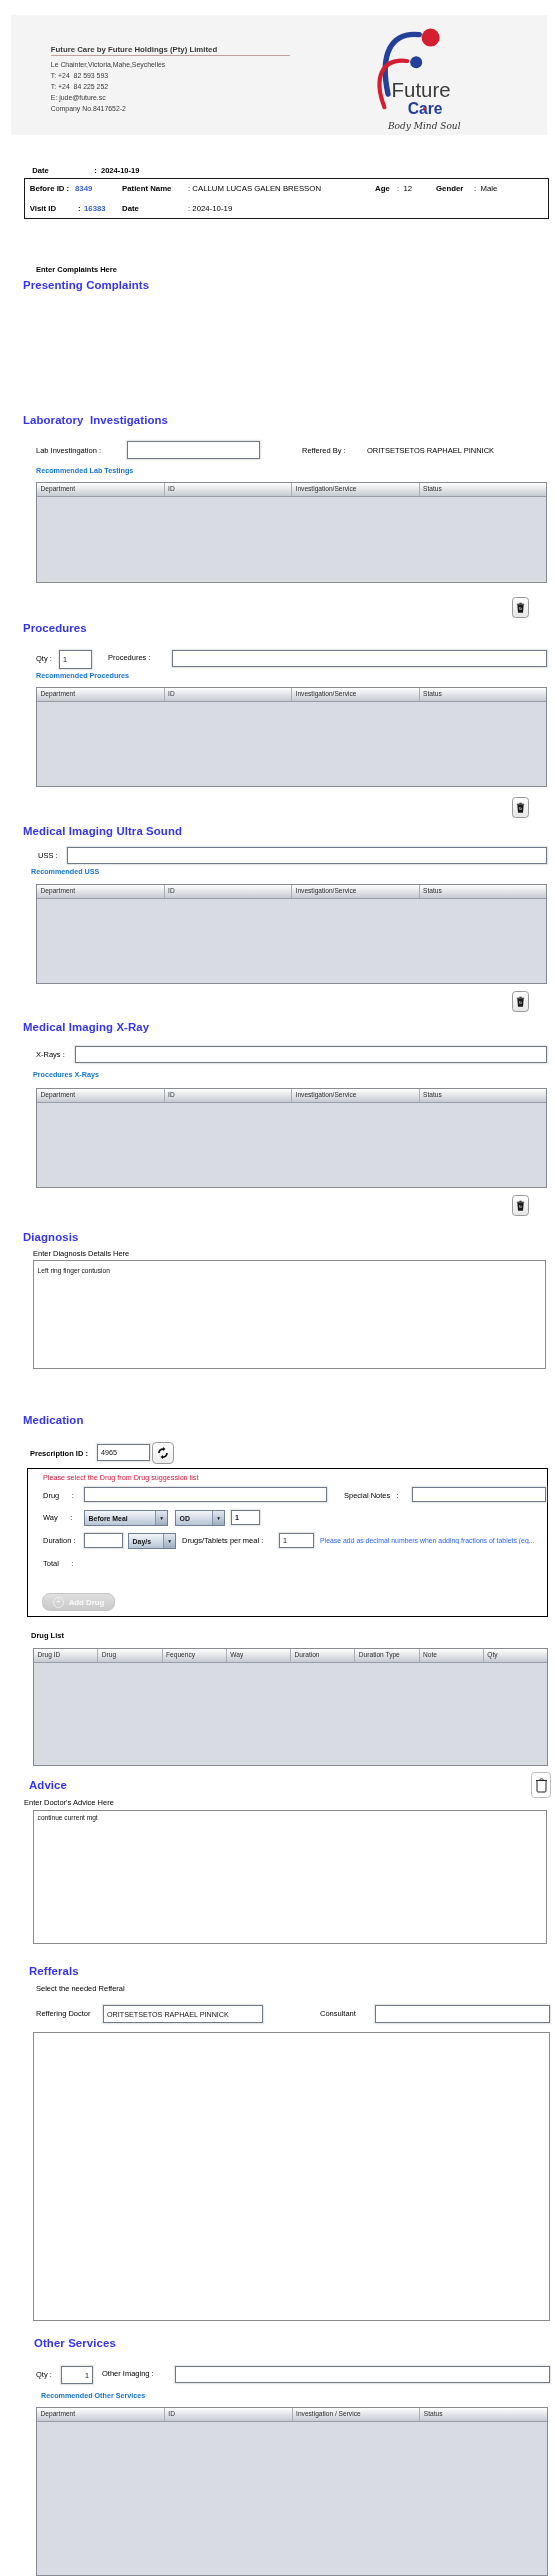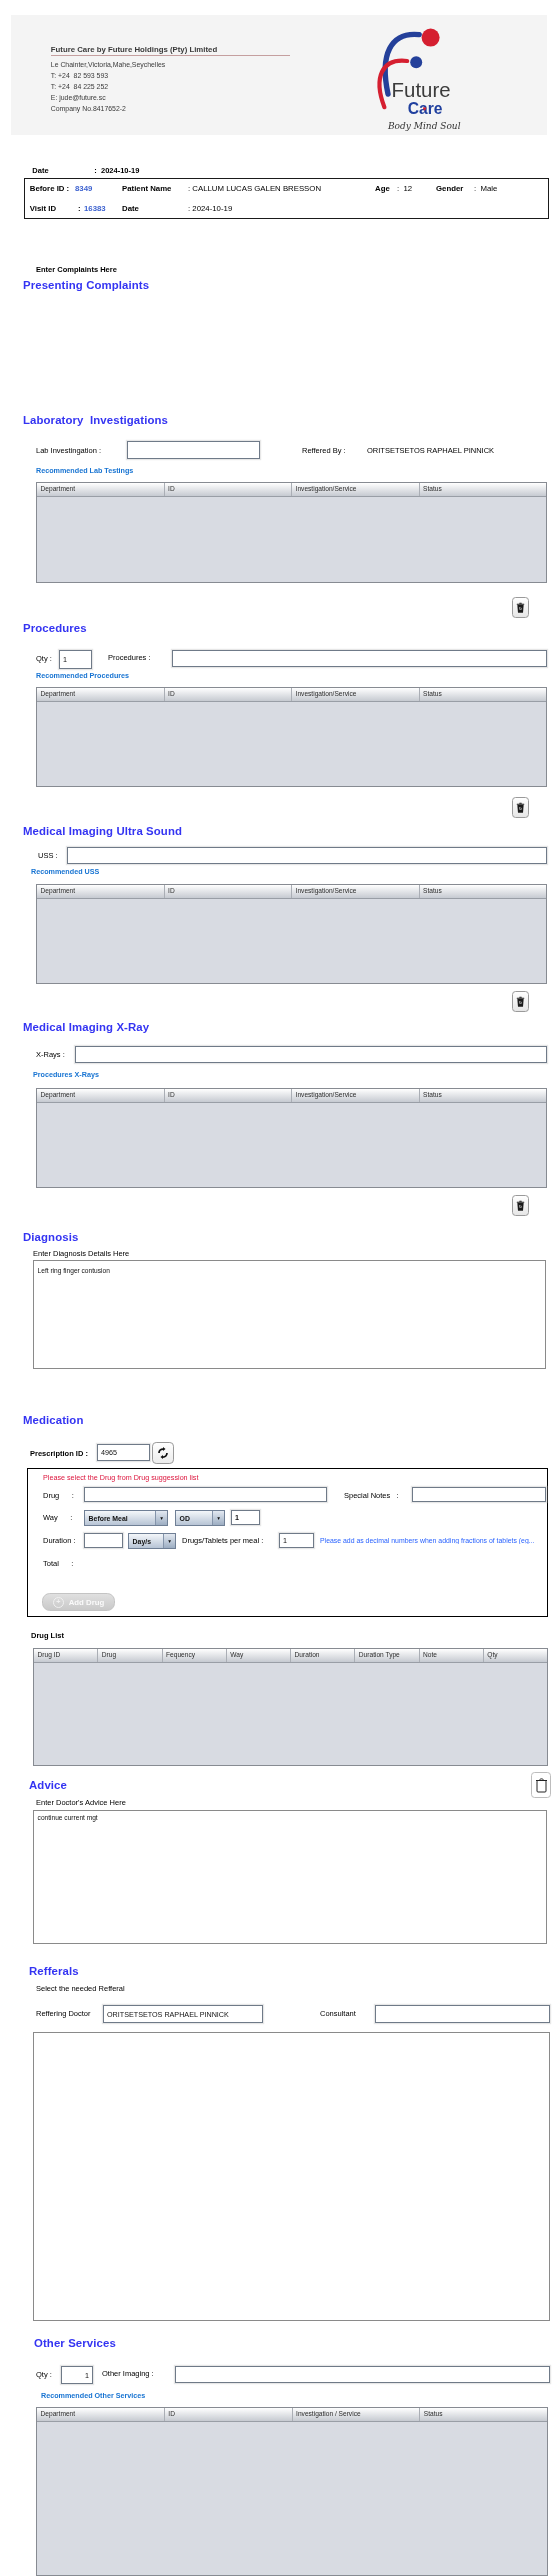--- a/index.html
+++ b/index.html
@@ -262,21 +262,21 @@
   </div>
 
   <div class="trash-plain" style="left:531px;top:1772px;">
     <svg width="13" height="18" viewBox="0 0 26 34">
       <rect x="4" y="8" width="18" height="23" rx="2" fill="none" stroke="#222" stroke-width="2"></rect>
       <line x1="2" y1="8" x2="24" y2="8" stroke="#222" stroke-width="2"></line>
       <path d="M9 8 C9 3.5 17 3.5 17 8" fill="none" stroke="#222" stroke-width="2"></path>
     </svg>
   </div>
   <div class="h1" style="left:29px;top:1779px;">Advice</div>
-  <div class="lbl" style="left:36px;top:1798px;">Enter Doctor's Advice Here</div>
+  <div class="lbl" style="left:24px;top:1798px;">Enter Doctor's Advice Here</div>
   <textarea class="ta" style="left: 33px; top: 1810px; width: 514px; height: 134px;">continue current mgt</textarea>
 
   <div class="h1" style="left:29px;top:1965px;">Refferals</div>
   <div class="lbl" style="left:36px;top:1984px;">Select the needed Refferal</div>
   <div class="lbl" style="left:36px;top:2009px;">Reffering Doctor</div>
   <input class="inp" style="left: 103px; top: 2005px; width: 160px; height: 18px;" value="ORITSETSETOS RAPHAEL PINNICK">
   <div class="lbl" style="left:320px;top:2009px;">Consultant</div>
   <input class="inp" style="left: 375px; top: 2005px; width: 175px; height: 18px;" value="">
   <div class="listbox" style="left:33px;top:2032px;width:517px;height:289px;"></div>
 

